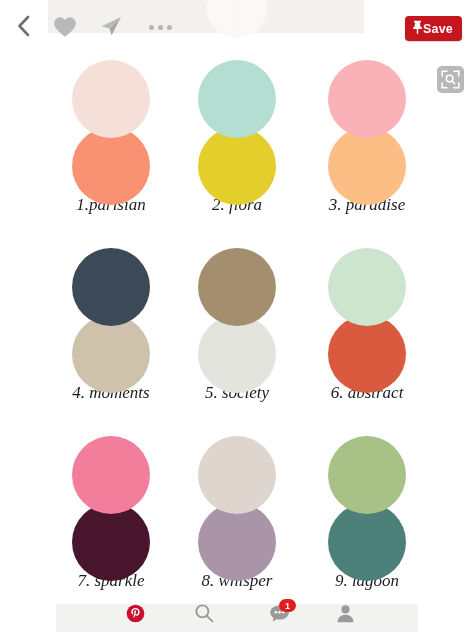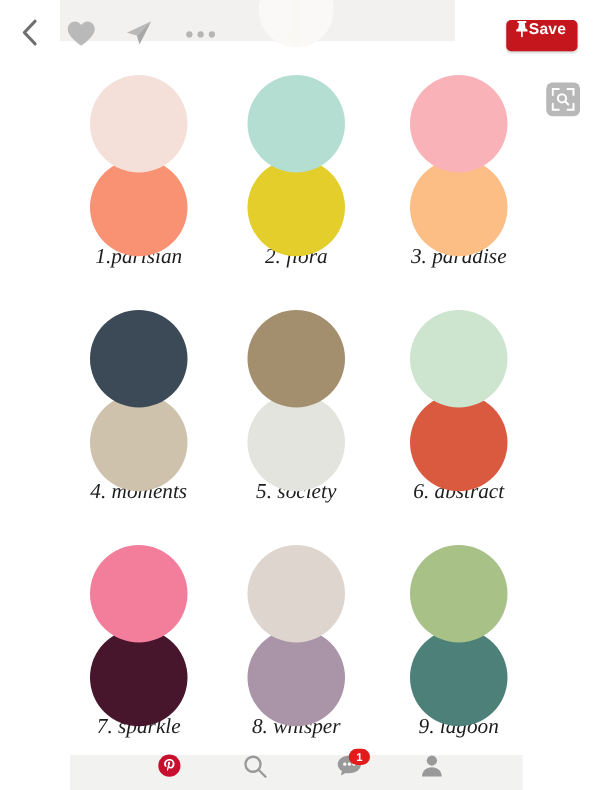--- a/index.html
+++ b/index.html
@@ -35,21 +35,21 @@
   .back-chev{left:12px;top:14px;width:22px;height:24px;}
   .ic-heart{left:52px;top:15px;width:26px;height:24px;}
   .ic-send{left:98px;top:14px;width:26px;height:24px;}
   .ic-dots{left:146px;top:21px;width:28px;height:12px;}
   .dots-wrap{display:flex;gap:4px;align-items:center;}
   .dot{width:5px;height:5px;border-radius:50%;background:#b5b5b5;}
 
   .save-btn{
     position:absolute;right:12px;top:16px;height:25px;
     background:#c4161c;border-radius:4px;
-    display:flex;gap:0;
+    display:flex;align-items:center;gap:0;
     padding:0 9px 0 7px;z-index:6;
     box-shadow:0 1px 2px rgba(0,0,0,.18);
     margin-left:25px;
   }
   .save-btn .label{color:#ffffff;font-size:12.5px;font-weight:bold;letter-spacing:.2px;}
 
   
   .grid{position:absolute;left:0;top:52px;width:474px;}
   .row{position:relative;height:188px;}
   .col{position:absolute;width:158px;text-align:center;}

